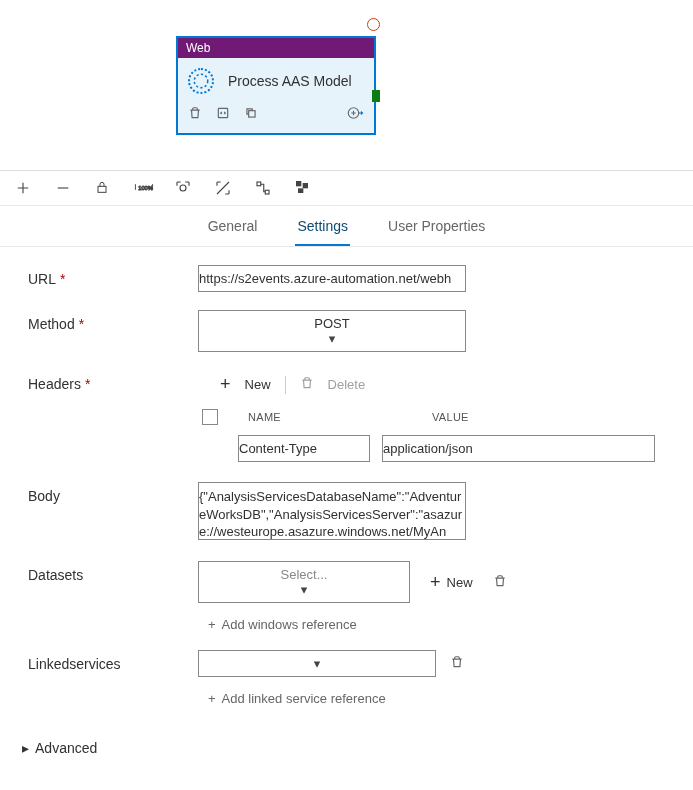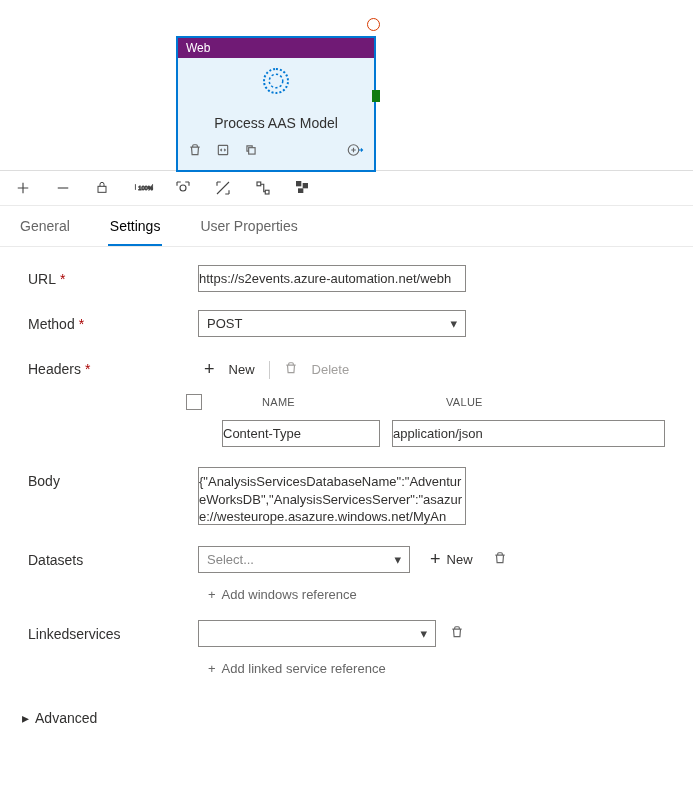--- a/index.html
+++ b/index.html
@@ -15,21 +15,21 @@
     position: absolute; top: 18px; left: 367px;
     width: 13px; height: 13px; border: 1.5px solid #d83b01; border-radius: 50%;
   }
   .activity {
     position: absolute; top: 36px; left: 176px; width: 200px;
     border: 2px solid #0078d4; background: #e7f3fb;
   }
   .activity-header {
     background: #701a75; color: #fff; padding: 3px 8px; font-size: 12px;
   }
-  .activity-body { display: flex; align-items: center; padding: 10px 10px 6px 10px; gap: 21px; flex-direction: column; }
+  .activity-body { display: flex; align-items: center; padding: 10px 10px 6px 10px; gap: 14px; }
   .activity-icon {
     width: 26px; height: 26px; border-radius: 50%;
     border: 2px dotted #0078d4;
     display: flex; align-items: center; justify-content: center;
     color: #0078d4; font-size: 14px;
   }
   .activity-title { font-size: 14px; color: #323130; }
   .activity-footer {
     display: flex; align-items: center; justify-content: space-between;
     padding: 4px 10px 8px 10px;
@@ -38,50 +38,50 @@
   .connector-green {
     position: absolute; right: -6px; top: 52px;
     width: 8px; height: 12px; background: #107c10;
   }
   .toolbar {
     border-top: 1px solid #ddd; border-bottom: 1px solid #eaeaea;
     padding: 8px 14px; display: flex; gap: 22px; align-items: center;
     color: #444; font-size: 16px;
   }
   .toolbar-icon { width: 18px; height: 18px; display:inline-block; cursor: pointer; }
-  .tabs { display: flex; gap: 36px; padding: 0 18px; border-bottom: 1px solid #eaeaea; }
+  .tabs { display: flex; gap: 36px; padding: 0 18px; border-bottom: 1px solid #eaeaea; justify-content: center; }
   .tab { padding: 12px 2px 10px 2px; font-size: 14px; color: #666; cursor: pointer; }
-  .tab.active { color: #000000; border-bottom: 2px solid #0078d4; }
+  .tab.active { color: #0c4a6e; border-bottom: 2px solid #0078d4; }
   .form { padding: 18px 28px 10px 28px; }
   .row { display: flex; align-items: flex-start; margin-bottom: 18px; }
   .label { width: 170px; padding-top: 6px; font-size: 14px; color: #323130; position: relative; }
   .req::after { content: "*"; color: #a80000; margin-left: 4px; }
   .control { flex: 1; }
   input[type="text"], .select, textarea {
     font-family: inherit; font-size: 13px; color: #323130;
     border: 1px solid #8a8886; background: #fff;
     padding: 5px 0; width: 268px;
   }
   .select {
     display: flex; justify-content: space-between; align-items: center;
-    cursor: pointer; padding: 5px 8px;
+    cursor: pointer; padding: 5px 8px; flex-direction: column;
   }
   .select .chev { color: #444; }
   textarea {
     width: 268px; height: 58px; resize: none; line-height: 1.35;
     overflow-y: scroll; word-wrap: break-word;
   }
   .hdr-toolbar { display: flex; align-items: center; gap: 14px; margin: 4px 0 10px 22px; }
   .plus-lg { font-size: 18px; font-weight: 300; }
   .vdiv { width: 1px; height: 18px; background: #ccc; }
   .muted { color: #a19f9d; }
   .hdr-headrow { display: flex; align-items: center; gap: 14px; padding: 4px 0 4px 4px; font-size: 11px; letter-spacing: 0.3px; color: #555; }
-  .hdr-headrow .col-n { width: 170px; margin-left: 46px; }
+  .hdr-headrow .col-n { width: 170px; margin-left: 16px; }
   .hdr-valrow { display: flex; gap: 12px; align-items: center; padding: 6px 0 2px 40px; }
-  .hdr-valrow input { width: 158px; }
+  .hdr-valrow input { width: 132px; }
   .hdr-valrow input.valcell { width: 273px; }
   .checkbox {
     width: 16px; height: 16px; border: 1px solid #8a8886; background: #fff; cursor: pointer;
   }
   .ds-row { display: flex; align-items: center; gap: 20px; }
   .ds-row .select { width: 212px; color: #888; }
   .add-link { color: #666; font-size: 13px; margin-top: 14px; margin-left: 10px; cursor: pointer; display: flex; align-items: center; gap: 6px; }
   .ls-row { display: flex; align-items: center; gap: 14px; }
   .ls-row .select { width: 238px; }
   .advanced { display: flex; align-items: center; gap: 6px; padding: 6px 22px 20px 22px; font-size: 14px; cursor: pointer; }

